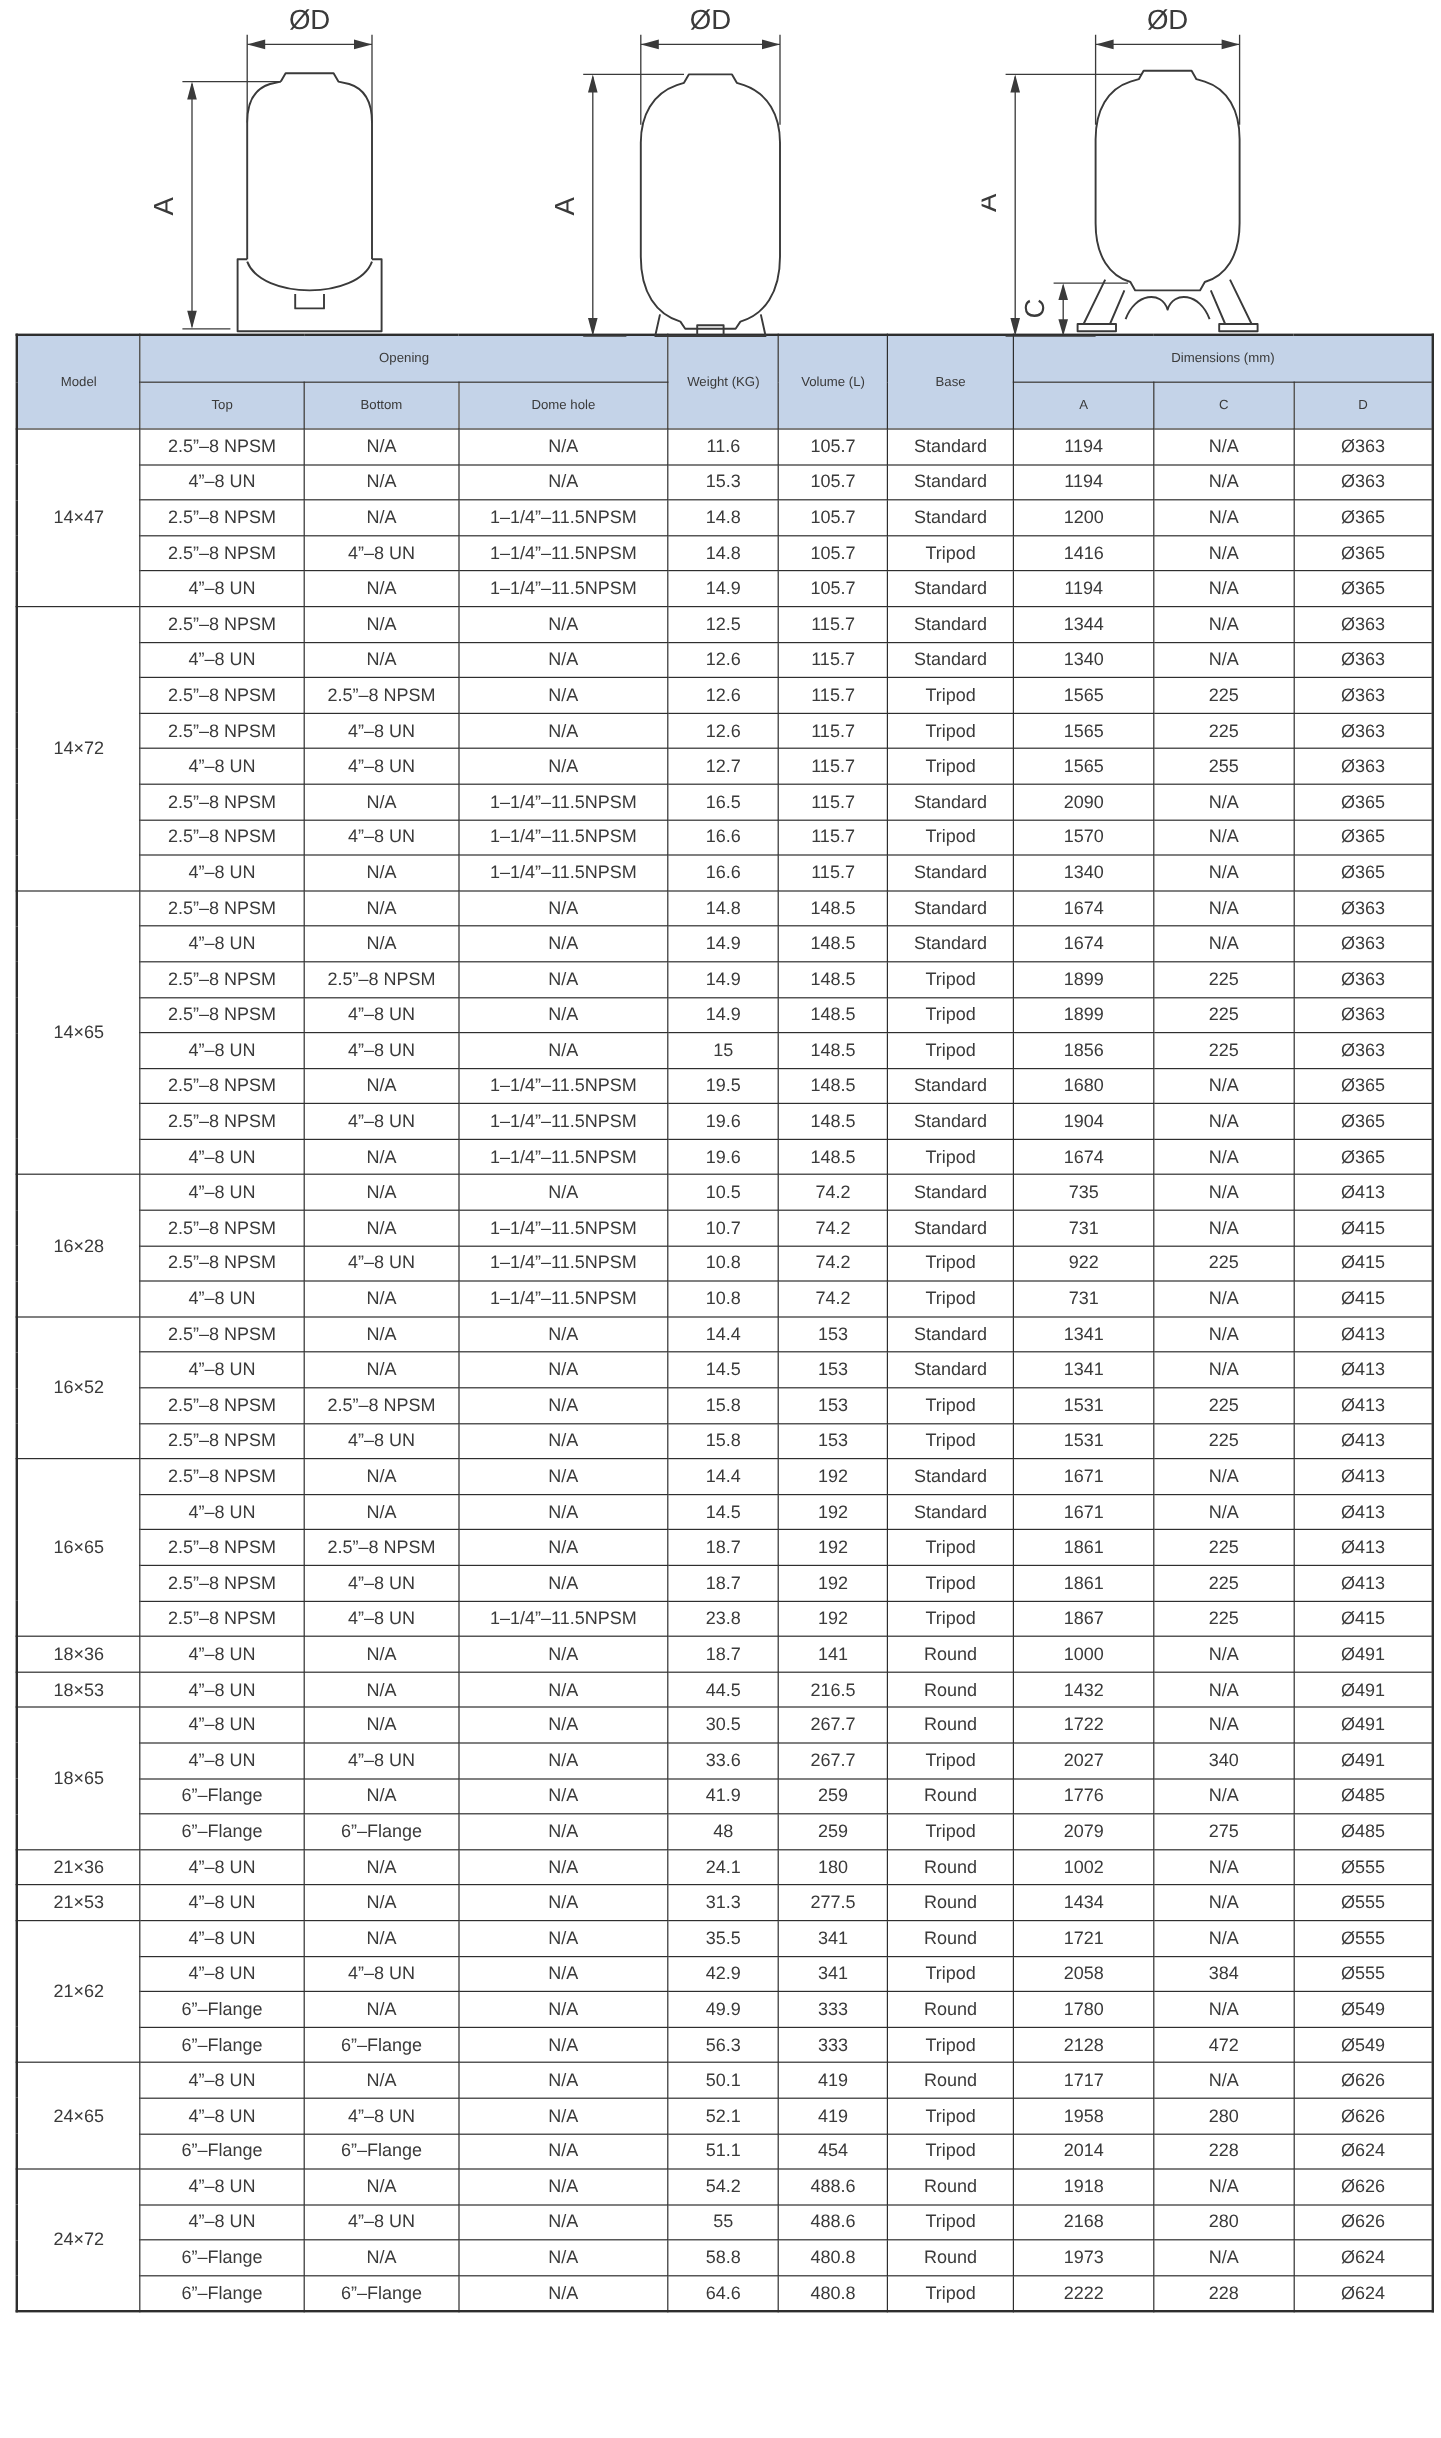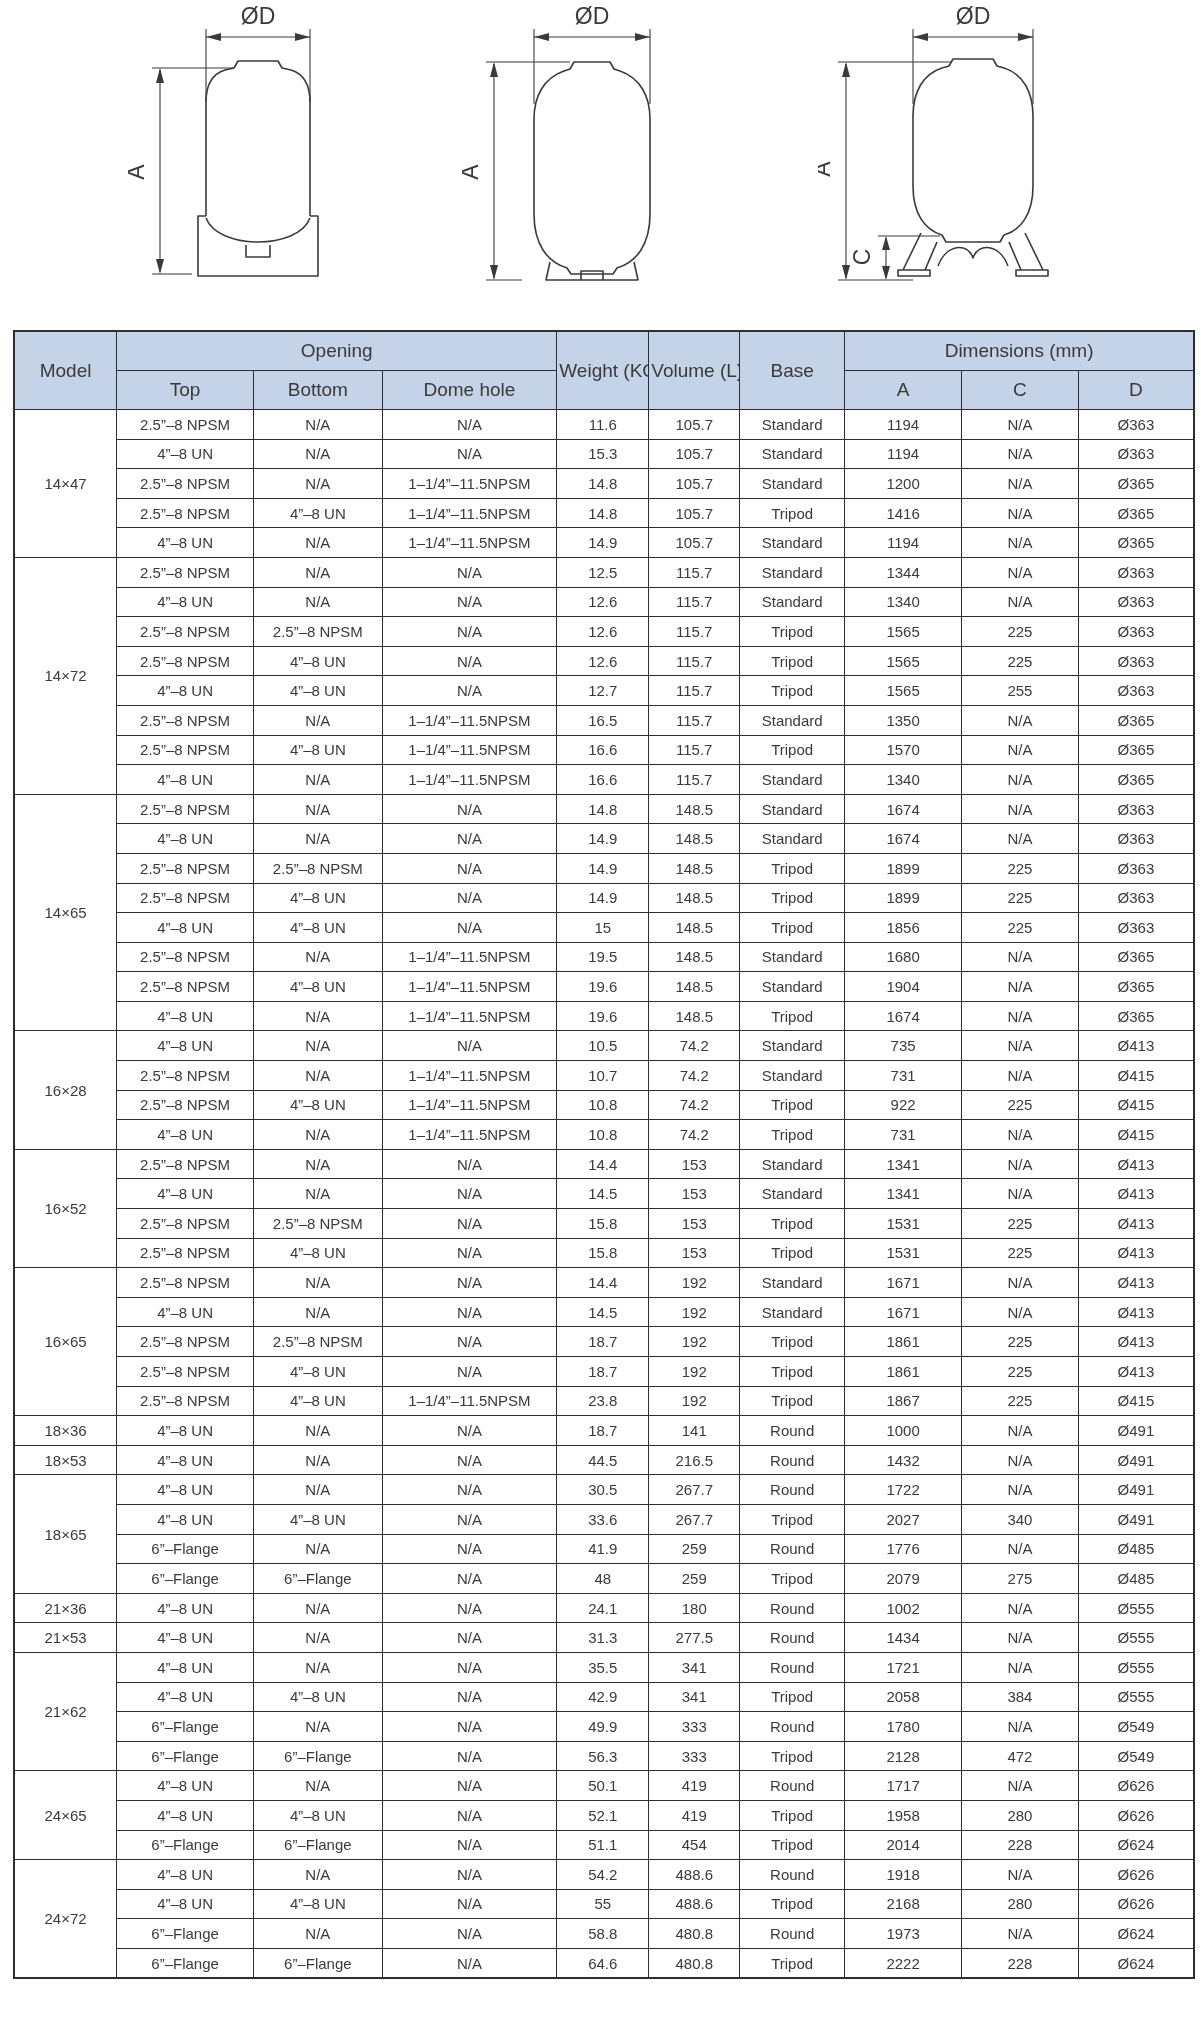--- a/index.html
+++ b/index.html
@@ -3,21 +3,21 @@
 <meta charset="utf-8">
 <style>
   :root{
     --header-bg:#c4d3e8;
     --border:#2e2e2e;
     --text:#3a3a3a;
     --line:#3a3a3a;
   }
   html,body{margin:0;padding:0;background:#ffffff;}
   body{width:1201px;height:2032px;font-family:"Liberation Sans", sans-serif;color:var(--text);}
-  .drawings{position:relative;height:330px;width:1201px;}
+  .drawings{position:relative;height:278px;width:1201px;}
   .drawings svg{position:absolute;top:4px;}
   #drawing-1{left:128px;}
   #drawing-2{left:462px;}
   #drawing-3{left:818px;}
   svg text{font-family:"Liberation Sans", sans-serif;font-size:23px;fill:var(--line);}
   .outline{fill:none;stroke:var(--line);stroke-width:1.6;stroke-linejoin:round;}
   .dim{fill:none;stroke:var(--line);stroke-width:1.1;}
   .arrow{fill:var(--line);stroke:none;}
   table.spec{
     border-collapse:collapse;
@@ -30,21 +30,21 @@
     border:1px solid var(--border);
     text-align:center;
     vertical-align:middle;
     padding:0 2px;
     overflow:hidden;
     white-space:nowrap;
   }
   table.spec thead th{
     background:var(--header-bg);
     font-weight:normal;
-    font-size:19px;
+    font-size:11px;
     height:38px;
   }
   table.spec td{
     font-size:15px;
     height:28.6px;
     background:#ffffff;
   }
   td.model-cell{font-size:15px;}
 </style>
 </head>
@@ -259,21 +259,21 @@
         <td>255</td>
         <td>Ø363</td>
       </tr>
       <tr>
         <td>2.5”–8 NPSM</td>
         <td>N/A</td>
         <td>1–1/4”–11.5NPSM</td>
         <td>16.5</td>
         <td>115.7</td>
         <td>Standard</td>
-        <td>1350</td>
+        <td>2090</td>
         <td>N/A</td>
         <td>Ø365</td>
       </tr>
       <tr>
         <td>2.5”–8 NPSM</td>
         <td>4”–8 UN</td>
         <td>1–1/4”–11.5NPSM</td>
         <td>16.6</td>
         <td>115.7</td>
         <td>Tripod</td>

